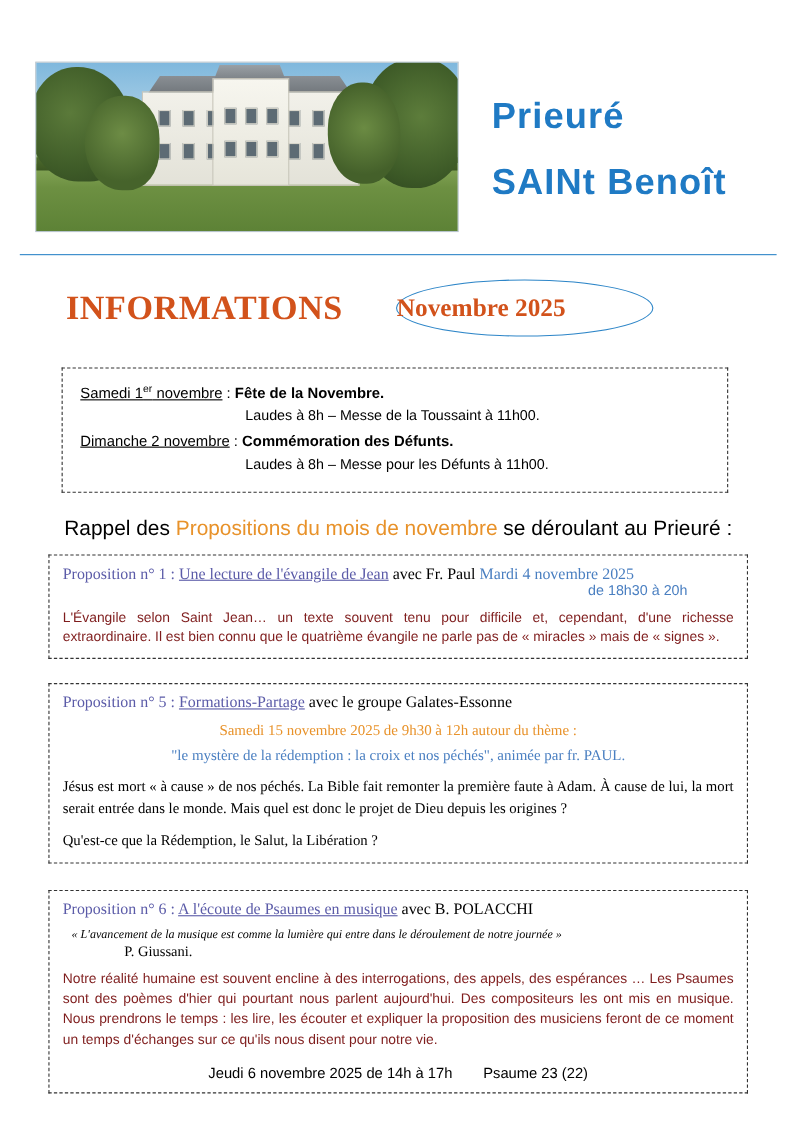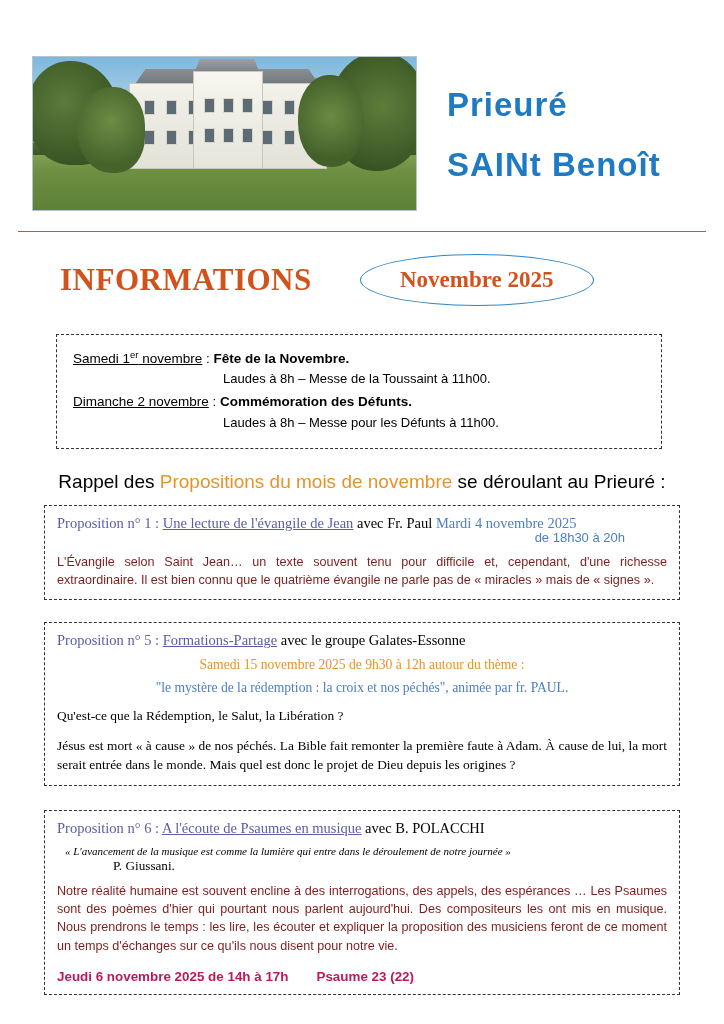--- a/index.html
+++ b/index.html
@@ -125,21 +125,21 @@
     letter-spacing: 0.5px;
   }
   .month-ellipse {
     margin-left: 48px;
     width: 232px;
     height: 50px;
     border: 1.6px solid #2e86c8;
     border-radius: 50%;
     display: flex;
     align-items: center;
-    justify-content: center;
+    justify-content: flex-start;
   }
   .month-text {
     font-family: "Liberation Serif", serif;
     color: #d2521b;
     font-weight: bold;
     font-size: 23px;
   }
 
   
   .dashed-box {
@@ -230,24 +230,24 @@
     margin-top: 8px;
     padding-left: 8px;
   }
   .quote-author {
     font-family: "Liberation Serif", serif;
     font-size: 13.2px;
     padding-left: 56px;
     margin-top: 1px;
   }
   .center-purple {
-    color: #be185d;
+    text-align: center;
+    color: #000000;
     font-size: 13.4px;
     margin-top: 14px;
-    font-weight: bold;
   }
   .center-purple .gap { display:inline-block; width:28px; }
 </style>
 </head>
 <body>
 
 <div class="header">
   <div class="photo-wrap">
     <div class="sky"></div>
     <div class="lawn"></div>
@@ -319,22 +319,22 @@
   <div class="sub-right">de 18h30 à 20h</div>
   <div class="body-text">L'Évangile selon Saint Jean… un texte souvent tenu pour difficile et, cependant, d'une richesse extraordinaire. Il est bien connu que le quatrième évangile ne parle pas de « miracles » mais de « signes ».</div>
 </div>
 
 <div class="dashed-box prop-box" style="margin-top:22px;">
   <div class="prop-head">
     <span>Proposition n° 5 : </span><span class="uline">Formations-Partage</span><span class="avec"> avec le groupe Galates-Essonne</span>
   </div>
   <div class="center-orange">Samedi 15 novembre 2025 de 9h30 à 12h autour du thème :</div>
   <div class="center-blue">"le mystère de la rédemption : la croix et nos  péchés", animée par fr. PAUL.</div>
+  <div class="body-serif">Jésus est mort « à cause » de nos péchés. La Bible fait remonter la première faute à Adam. À cause de lui, la mort serait entrée dans le monde. Mais quel est donc le projet de Dieu depuis les origines ?</div>
   <div class="body-serif">Qu'est-ce que la Rédemption, le Salut, la Libération ?</div>
-  <div class="body-serif">Jésus est mort « à cause » de nos péchés. La Bible fait remonter la première faute à Adam. À cause de lui, la mort serait entrée dans le monde. Mais quel est donc le projet de Dieu depuis les origines ?</div>
 </div>
 
 <div class="dashed-box prop-box" style="margin-top:24px;">
   <div class="prop-head">
     <span>Proposition n° 6 : </span><span class="uline">A l'écoute de Psaumes en musique</span><span class="avec">   avec B. POLACCHI</span>
   </div>
   <div class="quote-line">« L'avancement de la musique est comme la lumière qui entre dans le déroulement de notre journée »</div>
   <div class="quote-author">P. Giussani.</div>
   <div class="body-text">Notre réalité humaine est souvent encline à des interrogations, des appels, des espérances … Les Psaumes sont des poèmes d'hier qui pourtant nous parlent aujourd'hui. Des compositeurs les ont mis en musique. Nous prendrons le temps : les lire, les écouter et expliquer la proposition des musiciens feront de ce moment un temps d'échanges sur ce qu'ils nous disent pour notre vie.</div>
   <div class="center-purple">

